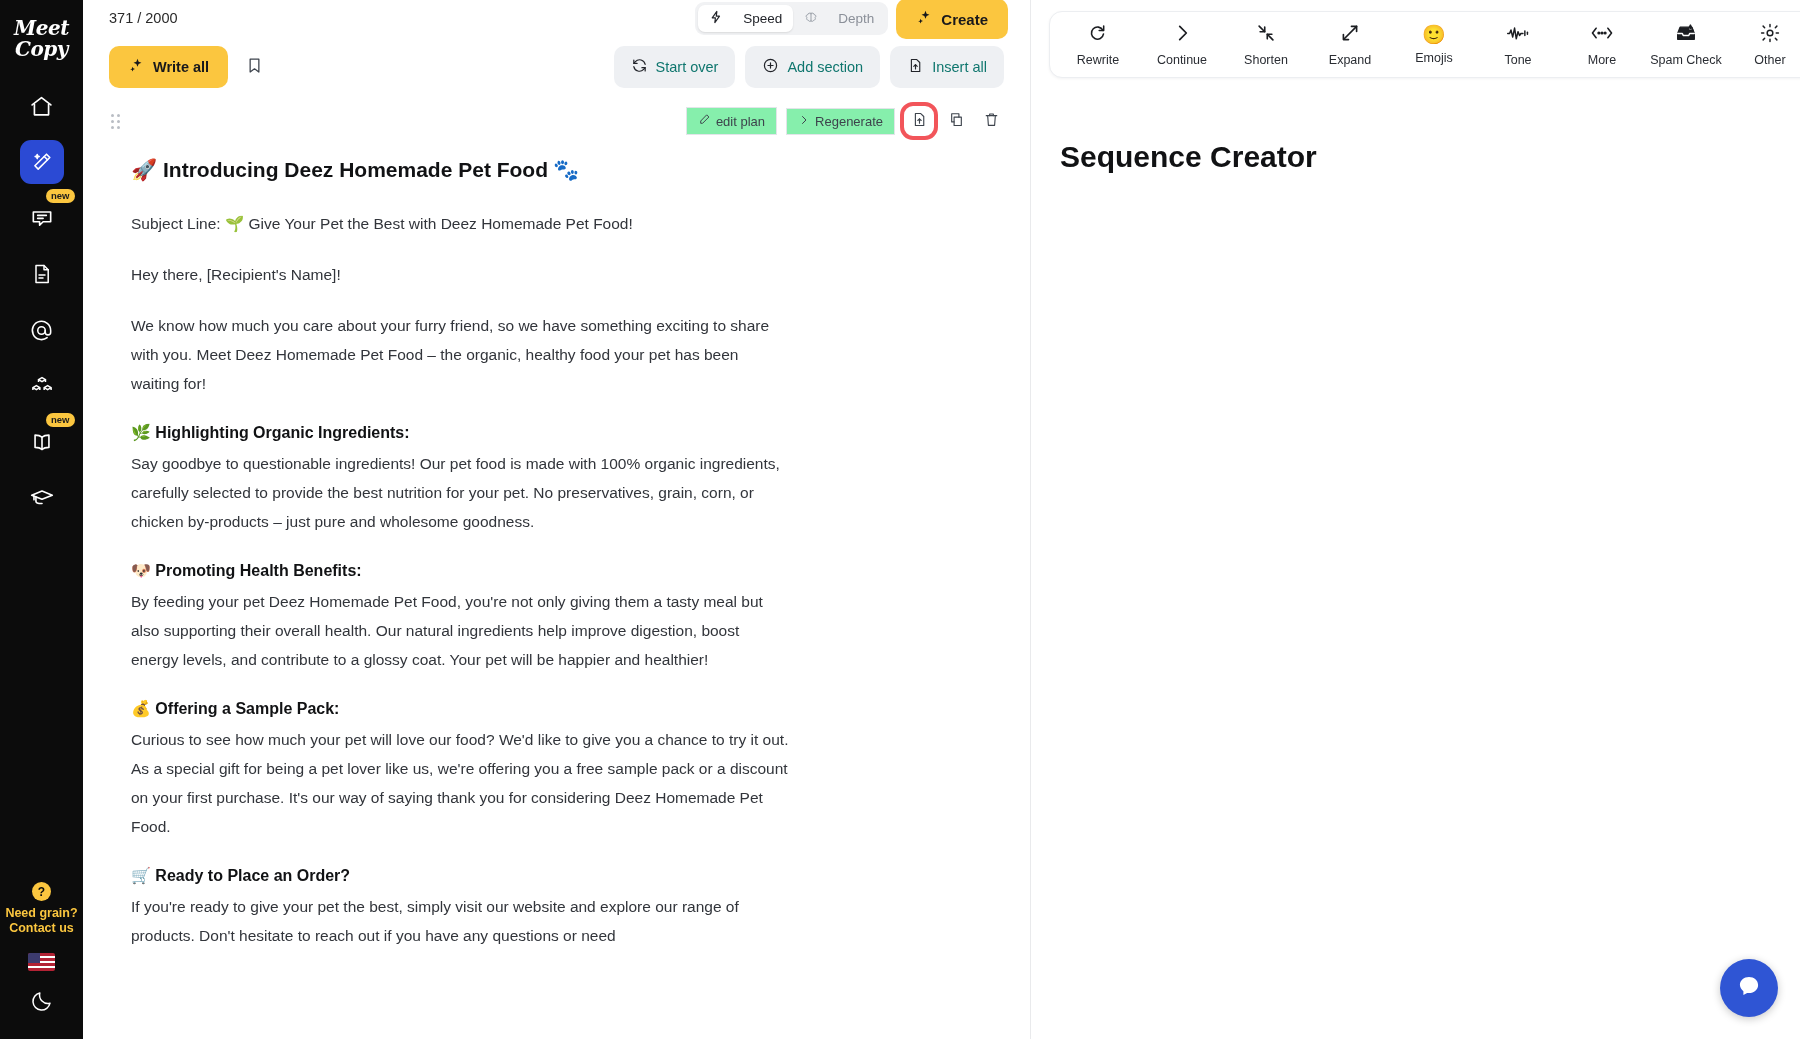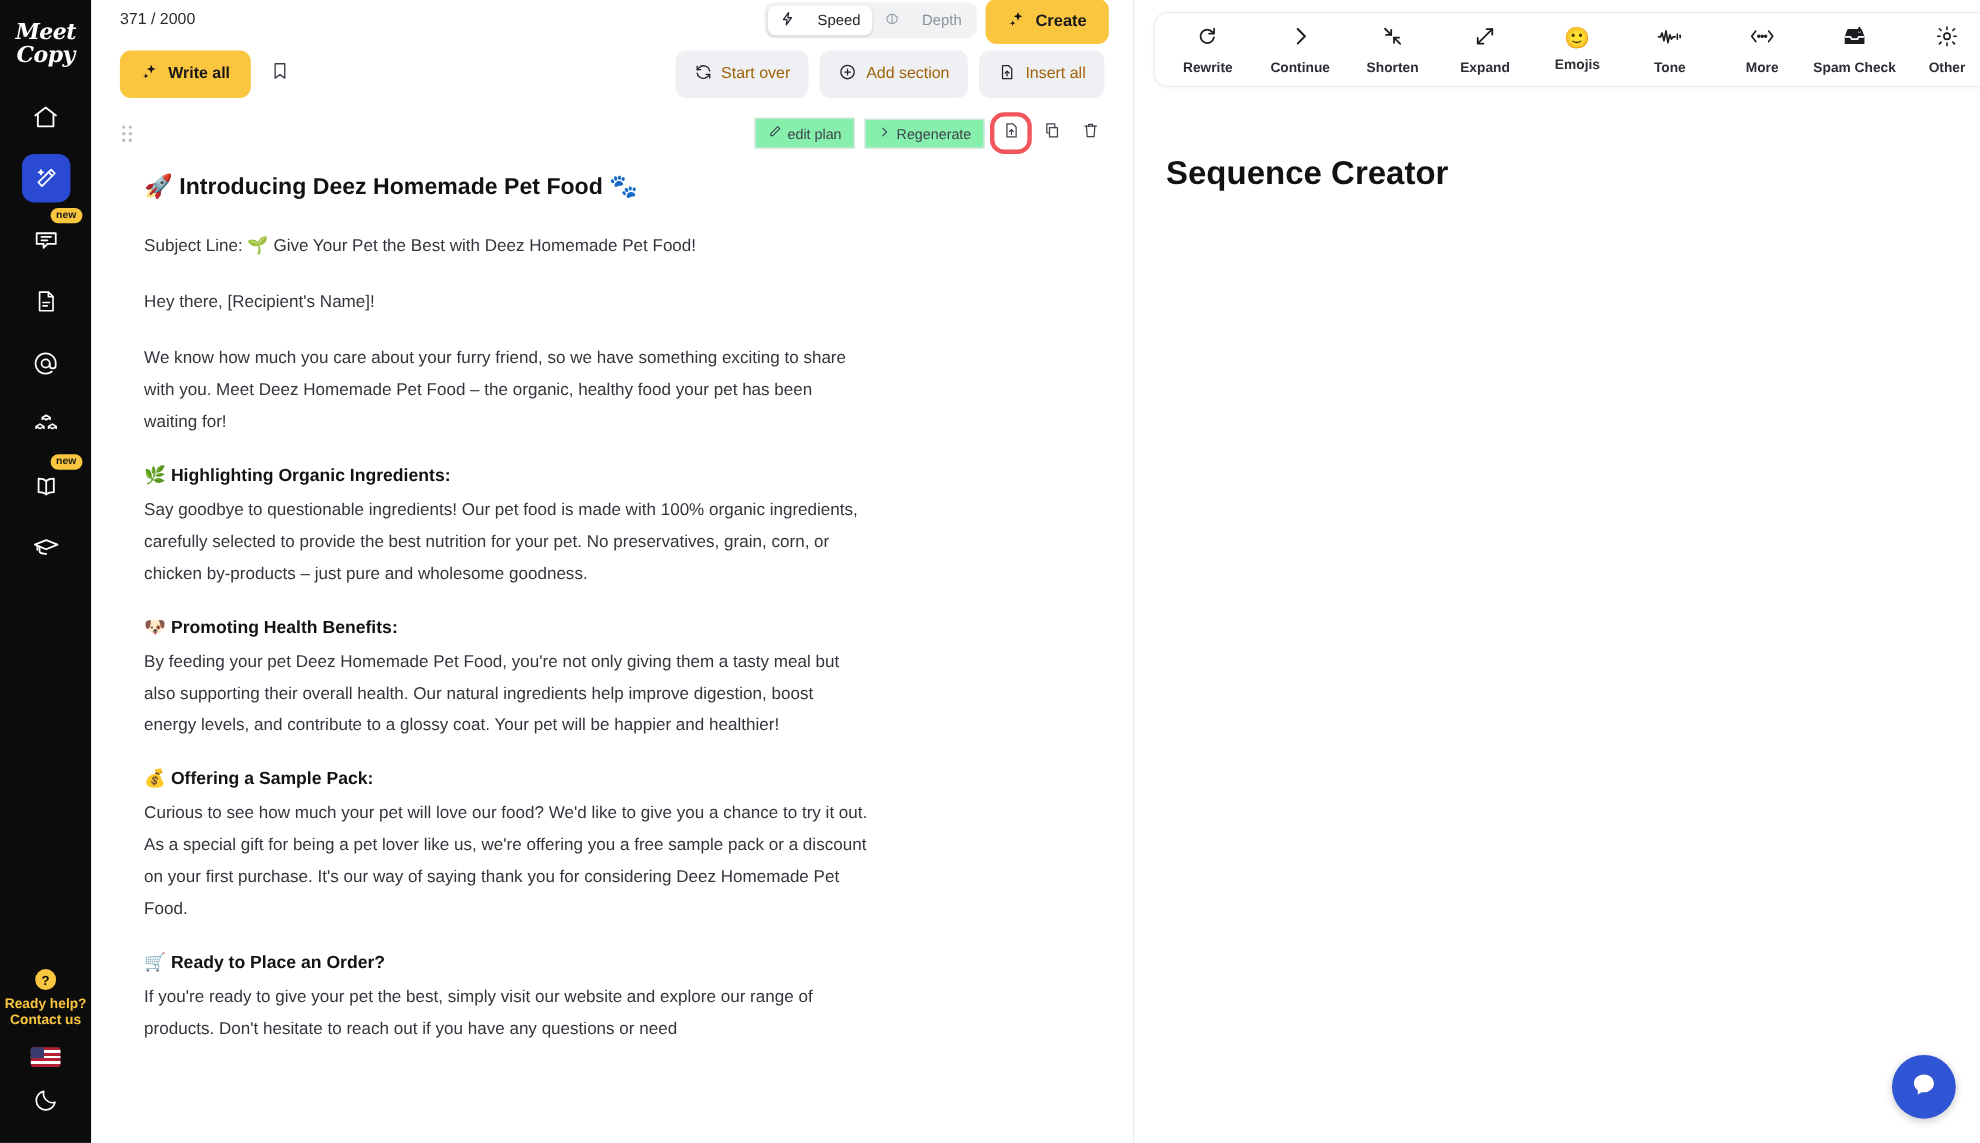--- a/index.html
+++ b/index.html
@@ -113,21 +113,21 @@
     border: 0; border-radius: 10px;
     padding: 11px 19px; cursor: pointer;
   }
   .icon-plain {
     width: 34px; height: 34px; margin-left: 9px;
     display: flex; align-items: center; justify-content: center; cursor: pointer;
   }
   .action-right { margin-left: auto; display: flex; align-items: center; gap: 10px; }
   .btn-grey {
     display: flex; align-items: center; gap: 8px;
-    background: #eef0f3; color: #a16207;
+    background: #eef0f3; color: #0f766e;
     font-size: 14.5px; border: 0; border-radius: 10px;
     padding: 11px 17px; cursor: pointer; white-space: nowrap;
   }
 
   .scrollarea { flex: 1; overflow: hidden; position: relative; padding: 0 0 0 0; }
   .card { padding: 6px 26px 0 26px; }
   .card-head {
     display: flex; align-items: center; height: 34px;
   }
   .drag-handle {
@@ -177,21 +177,21 @@
     display: flex; align-items: center;
     background: #ffffff; border: 1px solid #eceef1;
     border-radius: 13px; padding: 7px 6px;
     box-shadow: 0 1px 3px rgba(16,24,40,.05);
     width: 770px;
   }
   .ai-tool {
     flex: 1; display: flex; flex-direction: column; align-items: center; gap: 5px;
     padding: 3px 2px; cursor: pointer;
   }
-  .ai-tool span.lbl { font-size: 12.5px; color: #2a2d33; white-space: nowrap; font-weight: bold; }
+  .ai-tool span.lbl { font-size: 12.5px; color: #2a2d33; white-space: nowrap; }
   .right h2.panel-title {
     font-size: 30px; font-weight: 700; color: #111214;
     margin-top: 62px; margin-left: 11px;
   }
 
   
   .banner {
     position: absolute; left: 83px; right: 0; bottom: 0; height: 34px;
     background: #fbd košík;
   }
@@ -306,21 +306,21 @@
               <path d="M6.4 11v3.9c0 1.2 2.5 2.2 5.6 2.2"></path>
               <path d="M4.6 10.3v3.4"></path>
             </svg>
         </span>
       </div>
     </div>
 
     <div class="rail-bottom">
       <div class="help-block">
         <div class="help-q">?</div>
-        <div class="help-text">Ready help?</div>
+        <div class="help-text">Need grain?</div>
         <div class="help-text">Contact us</div>
       </div>
       <div class="flag"></div>
       <div>
         <svg width="24" height="24" viewBox="0 0 24 24" fill="none" stroke="#fff" stroke-width="1.5" stroke-linecap="round" stroke-linejoin="round">
             <path d="M20 14.2A8.4 8.4 0 0 1 9.8 4 8.6 8.6 0 1 0 20 14.2z"></path>
           </svg>
       </div>
     </div>
   </nav>

